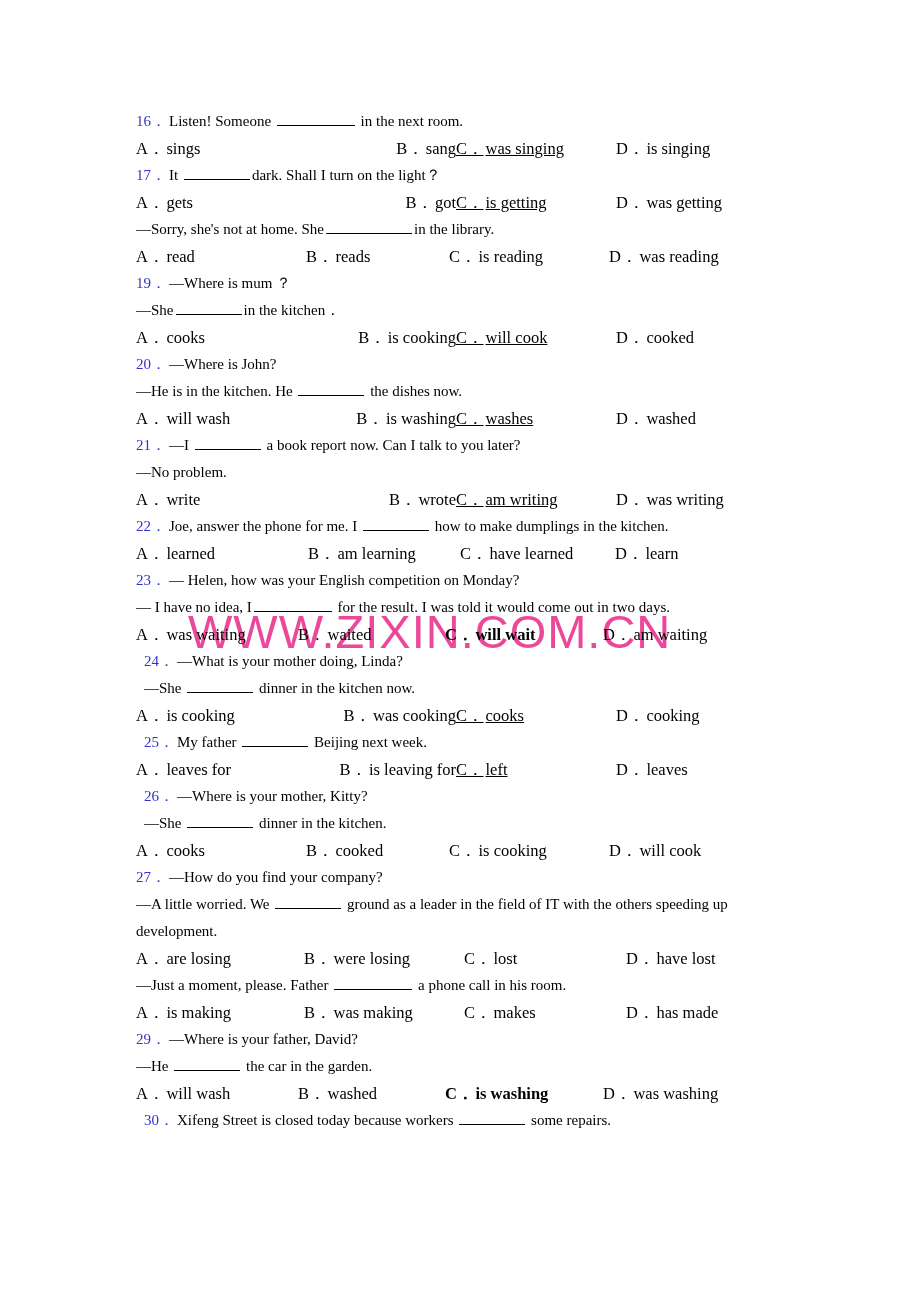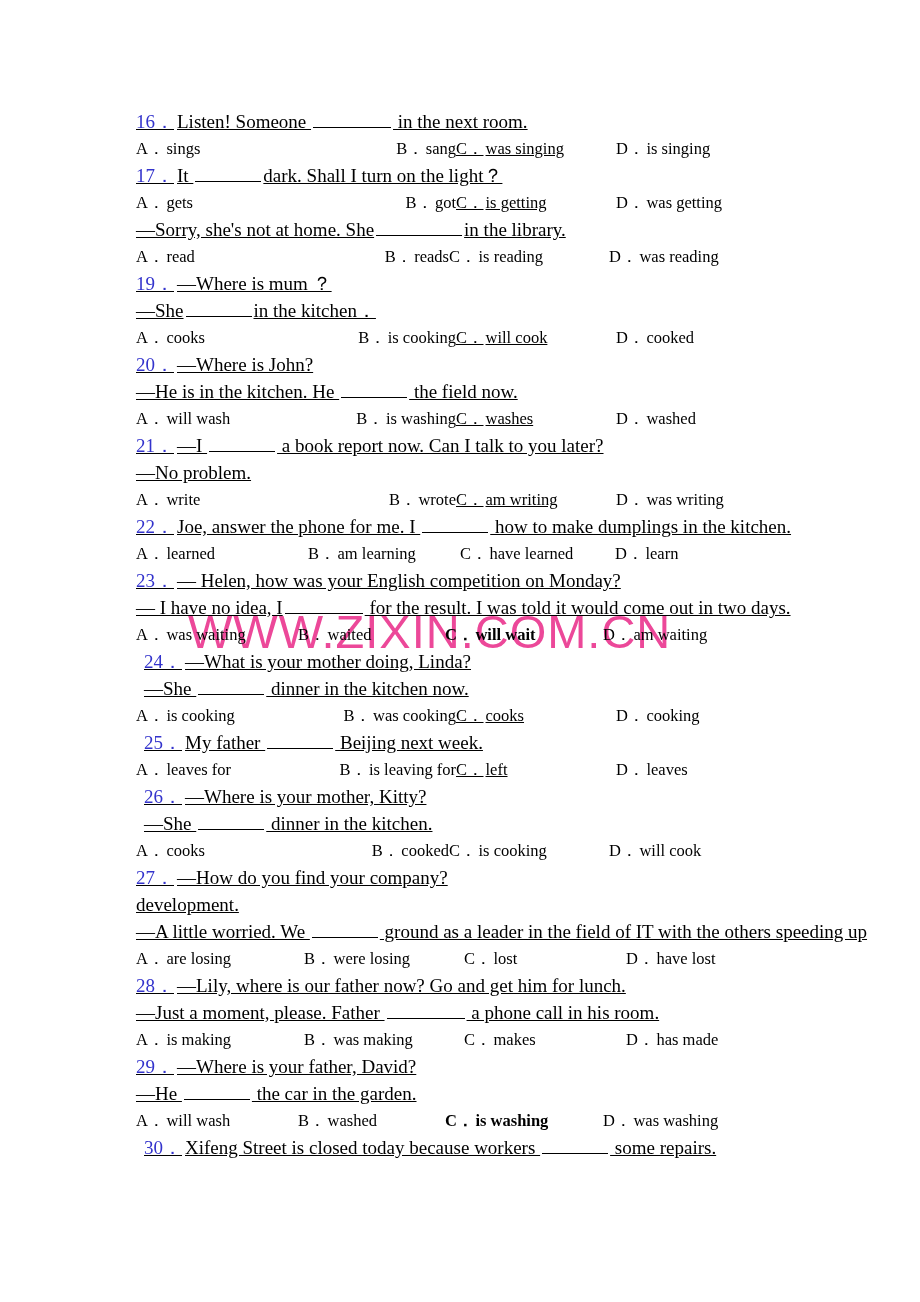--- a/index.html
+++ b/index.html
@@ -41,24 +41,23 @@
   }
   #content {
     position: absolute;
     left: 136px;
     top: 108px;
     width: 760px;
     z-index: 2;
   }
   .qline {
     line-height: 27px;
-    font-size: 19px;
+    font-size: 15px;
     white-space: nowrap;
     position: relative;
-    text-decoration: underline;
   }
   .qnum {
     color: #3333cc;
     margin-right: 3px;
   }
   .blank {
     display: inline-block;
     border-bottom: 1px solid #000;
     vertical-align: baseline;
     height: 14px;
@@ -78,21 +77,21 @@
   }
   .optlabel {
     margin-right: 2px;
   }
   
   .cols-a .opt:nth-child(1) { width: 165px; }
   .cols-a .opt:nth-child(2) { width: 155px; text-align: right; }
   .cols-a .opt:nth-child(3) { width: 160px; text-decoration: underline; }
 
   .cols-b .opt:nth-child(1) { width: 170px; }
-  .cols-b .opt:nth-child(2) { width: 143px; text-align: right; }
+  .cols-b .opt:nth-child(2) { width: 143px; }
   .cols-b .opt:nth-child(3) { width: 160px; }
 
   .cols-c .opt:nth-child(1) { width: 172px; }
   .cols-c .opt:nth-child(2) { width: 152px; font-family: Liberation Serif, serif; }
   .cols-c .opt:nth-child(3) { width: 155px; }
 
   .cols-d .opt:nth-child(1) { width: 162px; }
   .cols-d .opt:nth-child(2) { width: 147px; }
   .cols-d .opt:nth-child(3) { width: 158px; font-weight: bold; }
 
@@ -140,21 +139,21 @@
     <div class="qline"><span class="qnum">19．</span><span>—Where is mum ？</span></div>
     <div class="qline"><span>—She</span><span class="blank b-md"></span><span>in the kitchen．</span></div>
     <div class="optline cols-a">
       <span class="opt"><span class="optlabel">A．</span><span>cooks</span></span>
       <span class="opt"><span class="optlabel">B．</span><span>is cooking</span></span>
       <span class="opt"><span class="optlabel">C．</span><span>will cook</span></span>
       <span class="opt"><span class="optlabel">D．</span><span>cooked</span></span>
     </div>
 
     <div class="qline"><span class="qnum">20．</span><span>—Where is John?</span></div>
-    <div class="qline"><span>—He is in the kitchen. He </span><span class="blank b-md"></span><span> the field now.</span></div>
+    <div class="qline"><span>—He is in the kitchen. He </span><span class="blank b-md"></span><span> the dishes now.</span></div>
     <div class="optline cols-a">
       <span class="opt"><span class="optlabel">A．</span><span>will wash</span></span>
       <span class="opt"><span class="optlabel">B．</span><span>is washing</span></span>
       <span class="opt"><span class="optlabel">C．</span><span>washes</span></span>
       <span class="opt"><span class="optlabel">D．</span><span>washed</span></span>
     </div>
 
     <div class="qline"><span class="qnum">21．</span><span>—I </span><span class="blank b-md"></span><span> a book report now. Can I talk to you later?</span></div>
     <div class="qline"><span>—No problem.</span></div>
     <div class="optline cols-a">
@@ -201,30 +200,29 @@
     <div class="qline indent-q"><span class="qnum">26．</span><span>—Where is your mother, Kitty?</span></div>
     <div class="qline indent-q"><span>—She </span><span class="blank b-md"></span><span> dinner in the kitchen.</span></div>
     <div class="optline cols-b">
       <span class="opt"><span class="optlabel">A．</span><span>cooks</span></span>
       <span class="opt"><span class="optlabel">B．</span><span>cooked</span></span>
       <span class="opt"><span class="optlabel">C．</span><span>is cooking</span></span>
       <span class="opt"><span class="optlabel">D．</span><span>will cook</span></span>
     </div>
 
     <div class="qline"><span class="qnum">27．</span><span>—How do you find your company?</span></div>
+    <div class="qline"><span>—A little worried. We </span><span class="blank b-md"></span><span> ground as a leader in the field of IT with the others speeding up</span></div>
     <div class="qline"><span>development.</span></div>
-    <div class="qline"><span>—A little worried. We </span><span class="blank b-md"></span><span> ground as a leader in the field of IT with the others speeding up</span></div>
     <div class="optline cols-e">
       <span class="opt"><span class="optlabel">A．</span><span>are losing</span></span>
       <span class="opt"><span class="optlabel">B．</span><span>were losing</span></span>
       <span class="opt"><span class="optlabel">C．</span><span>lost</span></span>
       <span class="opt"><span class="optlabel">D．</span><span>have lost</span></span>
     </div>
 
-    <div class="qline"><span class="qnum">28．</span><span>—Lily, where is our father now? Go and get him for lunch.</span></div>
     <div class="qline"><span>—Just a moment, please. Father </span><span class="blank b-lg"></span><span> a phone call in his room.</span></div>
     <div class="optline cols-e">
       <span class="opt"><span class="optlabel">A．</span><span>is making</span></span>
       <span class="opt"><span class="optlabel">B．</span><span>was making</span></span>
       <span class="opt"><span class="optlabel">C．</span><span>makes</span></span>
       <span class="opt"><span class="optlabel">D．</span><span>has made</span></span>
     </div>
 
     <div class="qline"><span class="qnum">29．</span><span>—Where is your father, David?</span></div>
     <div class="qline"><span>—He </span><span class="blank b-md"></span><span> the car in the garden.</span></div>

